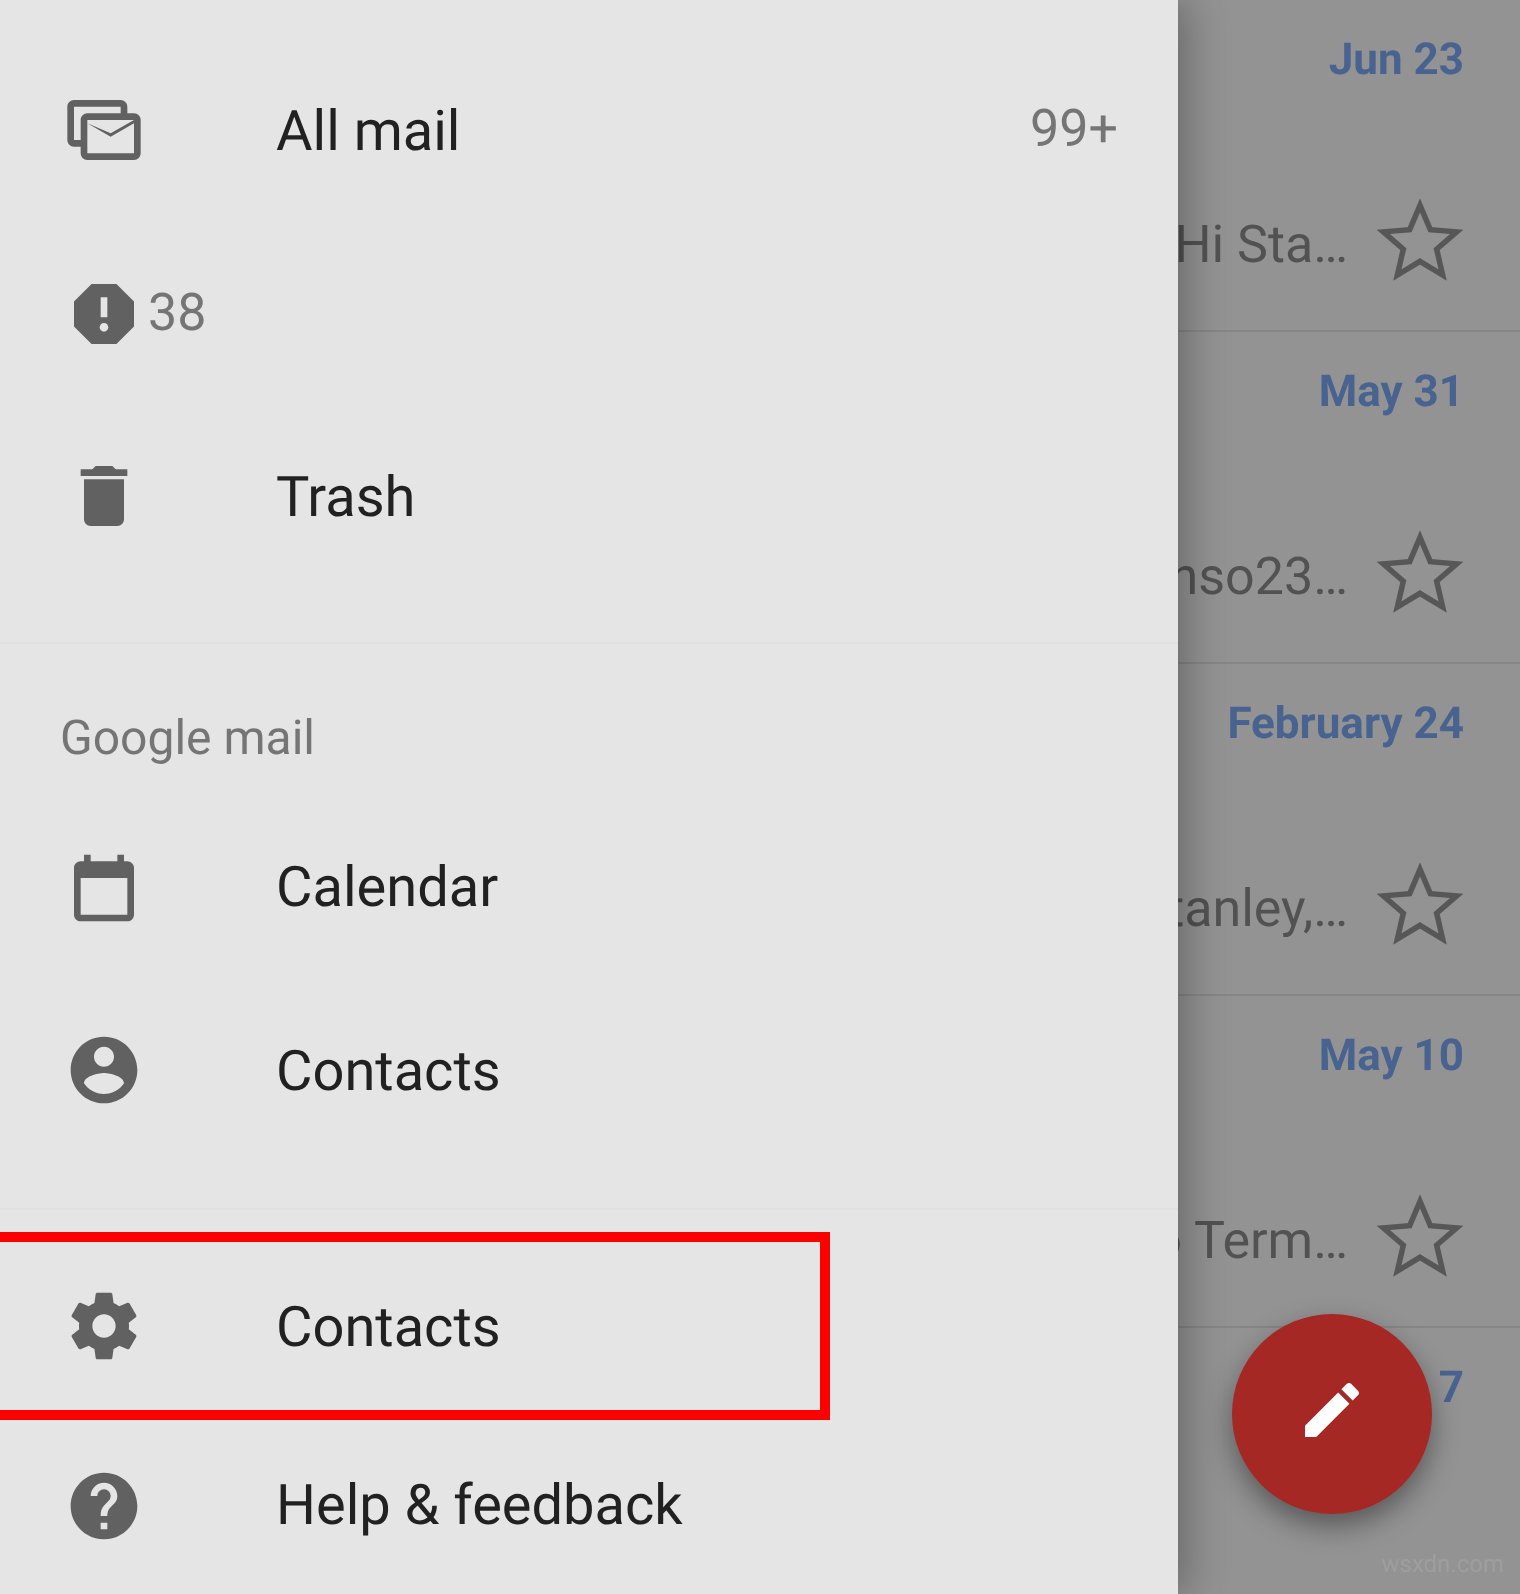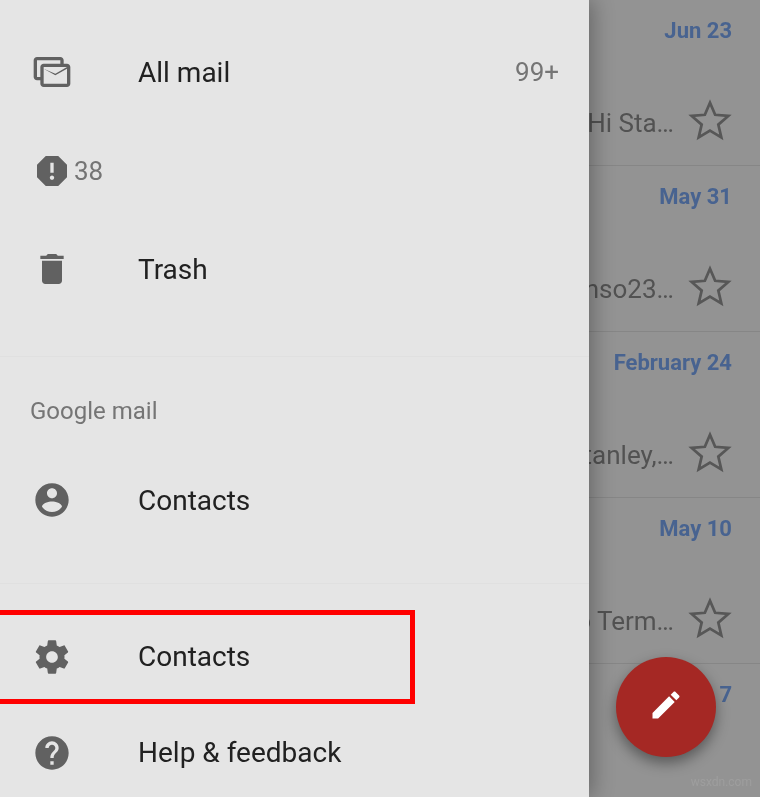--- a/index.html
+++ b/index.html
@@ -214,20 +214,28 @@
     <span class="menu-label">Trash</span>
   </div>
 
   <div style="height:22px;"></div>
   <div class="divider"></div>
 
   <div class="section-header">Google mail</div>
 
   <div style="height:6px;"></div>
 
+  <div class="menu-item">
+    <span class="menu-icon">
+      <svg viewBox="0 0 24 24">
+          <path d="M19 4h-1V2h-2v2H8V2H6v2H5c-1.1 0-2 .9-2 2v14c0 1.1.9 2 2 2h14c1.1 0 2-.9 2-2V6c0-1.1-.9-2-2-2zm0 16H5V9h14v11z"></path>
+        </svg>
+    </span>
+    <span class="menu-label">Calendar</span>
+  </div>
 
   <div class="menu-item">
     <span class="menu-icon">
       <svg viewBox="0 0 24 24">
           <path d="M12 2C6.48 2 2 6.48 2 12s4.48 10 10 10 10-4.48 10-10S17.52 2 12 2zm0 3c1.66 0 3 1.34 3 3s-1.34 3-3 3-3-1.34-3-3 1.34-3 3-3zm0 14.2c-2.5 0-4.71-1.28-6-3.22.03-1.99 4-3.08 6-3.08 1.99 0 5.97 1.09 6 3.08-1.29 1.94-3.5 3.22-6 3.22z"></path>
         </svg>
     </span>
     <span class="menu-label">Contacts</span>
   </div>
 

